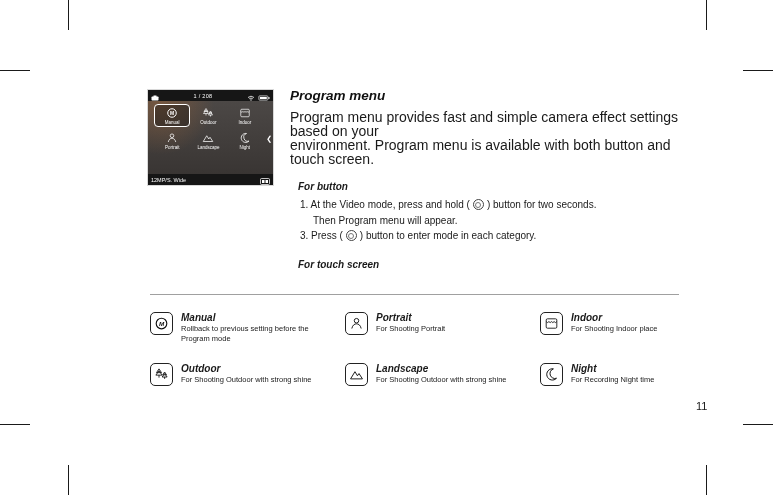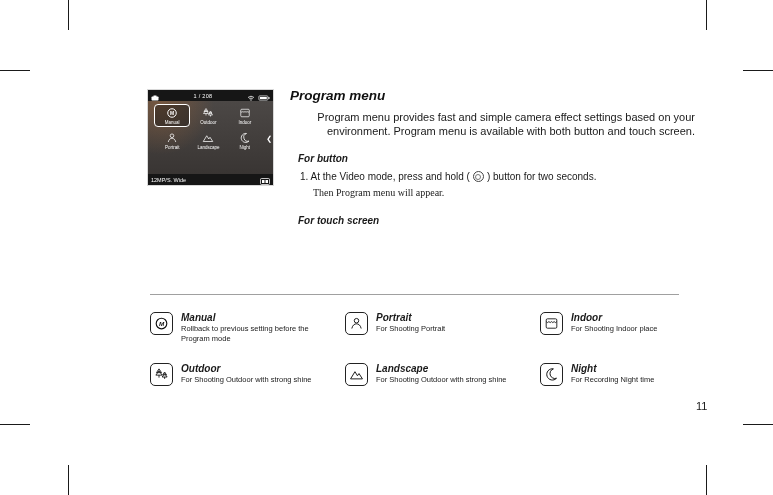--- a/index.html
+++ b/index.html
@@ -22,24 +22,24 @@
   .mode-grid{display:grid;grid-template-columns:repeat(3,1fr);padding:3px 10px 2px 6px;row-gap:2px;}
   .mode-cell{display:flex;flex-direction:column;align-items:center;justify-content:center;color:#fff;padding:2px 0 1px;border:1px solid transparent;border-radius:4px;}
   .mode-cell svg{width:12px;height:12px;display:block;}
   .mode-cell.selected{border-color:#fff;background:rgba(10,10,10,.35);}
   .mlabel{font-size:4.5px;margin-top:1px;white-space:nowrap;}
   .chev{position:absolute;right:1px;top:50%;transform:translateY(-50%);color:#fff;font-size:7px;line-height:1;}
 
   
   .content{position:absolute;left:290px;top:88px;width:405px;}
   .content h1{margin:0;font-size:13.5px;font-weight:bold;font-style:italic;color:#111;}
-  .intro{margin:7px 0 0;font-size:11px;line-height:14px;text-align:right;}
+  .intro{margin:7px 0 0;font-size:14px;line-height:14px;}
   .content h2{margin:15px 0 0 8px;font-size:10px;font-weight:bold;font-style:italic;}
   .steps{margin:5px 0 0 10px;font-size:10px;line-height:15.5px;}
-  .step.cont{margin-left:13px;font-family:Liberation Serif, serif;}
+  .step.cont{margin-left:13px;}
   .btn-ic{display:inline-block;width:11px;height:11px;border:1px solid #444;border-radius:50%;box-sizing:border-box;position:relative;vertical-align:-2px;margin:0 3px;}
   .btn-ic::after{content:"";position:absolute;inset:1.5px;border:1px solid #777;border-radius:50%;}
 
   .divider{position:absolute;left:150px;top:294px;width:529px;height:1px;background:#a0a0a0;}
 
   
   .legend{position:absolute;left:150px;top:312px;display:grid;grid-template-columns:195px 195px 195px;row-gap:20px;}
   .leg-cell{display:flex;gap:8px;align-items:flex-start;}
   .leg-ic{width:23px;height:23px;border:1.5px solid #222;border-radius:5px;display:flex;align-items:center;justify-content:center;flex:none;box-sizing:border-box;}
   .leg-ic svg{width:15px;height:15px;color:#111;display:block;}
@@ -155,20 +155,21 @@
     <h1>Program menu</h1>
     <p class="intro">
       <span>Program menu provides fast and simple camera effect settings based on your</span><br>
       <span>environment. Program menu is available with both button and touch screen.</span>
     </p>
 
     <h2>For button</h2>
     <div class="steps">
       <div class="step"><span>1. At the Video mode, press and hold (</span><span class="btn-ic"></span><span>) button for two seconds.</span></div>
       <div class="step cont">Then Program menu will appear.</div>
+      <div class="step"><span>3. Press (</span><span class="btn-ic"></span><span>) button to enter mode in each category.</span></div>
     </div>
 
     <h2>For touch screen</h2>
     <div class="steps">
     </div>
   </div>
 
   <div class="divider"></div>
 
   <div class="legend">

